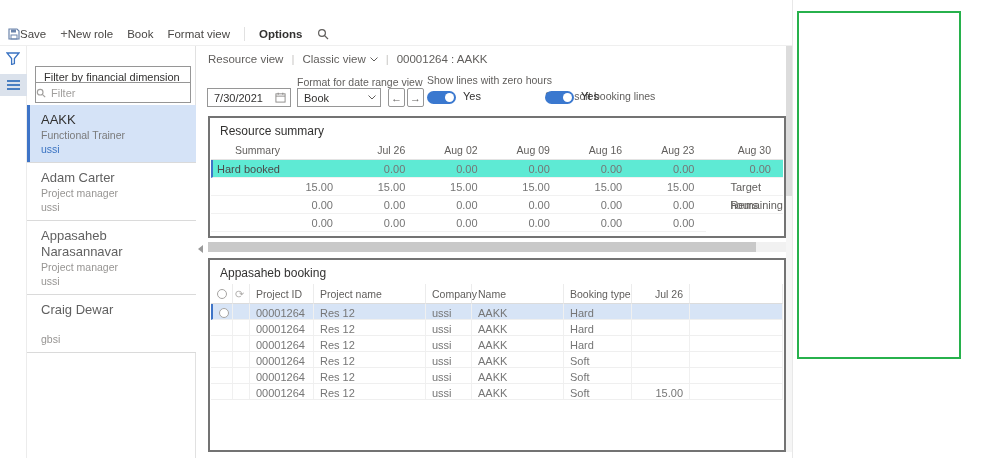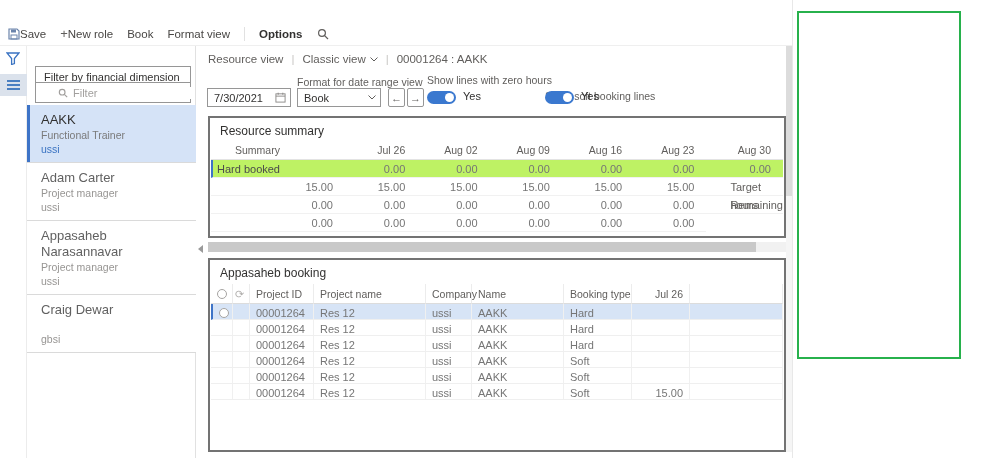--- a/index.html
+++ b/index.html
@@ -35,21 +35,21 @@
   .menu .bars { width:13px; }
   .menu .bars div { height:2px; background:#4a7fc1; margin:2px 0; }
   
   .sidebar { position:absolute; left:27px; top:46px; width:169px; height:412px; background:#fff; border-right:1px solid #e1e1e1; }
   .dimfilter {
     position:absolute; left:8px; top:8px; width:156px; height:22px; border:1px solid #969696;
     font-size:11px; color:#323130; display:flex; align-items:center; padding-left:8px; background:#fff;margin-top:12px;
   }
   .sidefilter {
     position:absolute; left:8px; top:36px; width:156px; height:21px; border:1px solid #969696;
-    display:flex; align-items:center; padding-left:22px; gap:5px; background:#fff;
+    display:flex; align-items:center; padding-left:0; gap:5px; background:#fff;
   }
   .sidefilter input { border:none; outline:none; width:118px; font-size:11px; font-family:"Liberation Sans",sans-serif; color:#323130; }
   .sidefilter input::placeholder { color:#a19f9d; }
   .reslist { position:absolute; left:0; top:59px; width:169px; }
   .resitem { position:relative; padding:7px 4px 6px 14px; border-bottom:1px solid #dadada; background:#fff; }
   .resitem .rname { font-size:13px; line-height:16px; color:#616161; }
   .resitem .rrole { font-size:10.5px; line-height:14px; color:#979593; min-height:14px; }
   .resitem .rcompany { font-size:10.5px; line-height:14px; color:#979593; min-height:14px; }
   .resitem.selected { background:#d5e3f7; }
   .resitem.selected::before { content:""; position:absolute; left:0; top:0; bottom:0; width:3px; background:#3e74c7; }
@@ -73,21 +73,21 @@
   .toggle-pill::after { content:""; position:absolute; right:2px; top:2px; width:9px; height:9px; border-radius:50%; background:#fff; }
   .toggle-yes { position:absolute; font-size:11px; color:#323130; }
   .section { position:absolute; left:12px; width:578px; border:2px solid #737373; background:#fff; }
   .section-title { font-size:12px; color:#323130; padding:6px 0 0 10px; }
   
   .sumgrid { position:absolute; left:1px; right:1px; top:22px; display:grid; grid-template-columns:134px repeat(6,1fr); }
   .sumgrid .h { font-size:10.5px; color:#605e5c; height:20px; line-height:20px; border-bottom:1px solid #e3e3e3; }
   .sumgrid .c { font-size:11px; height:18px; line-height:18px; color:#757575; border-bottom:1px solid #f1f1f1; }
   .sumgrid .first { padding-left:24px; text-align:left; color:#605e5c; }
   .sumgrid .num { text-align:right; padding-right:12px; }
-  .sumgrid .sel { background:#bef264; }
+  .sumgrid .sel { background:#5eead4; }
   .sumgrid .sel.first { border-left:2px solid #3e74c7; padding-left:4px; color:#4b4b4b; }
   
   .hscroll { position:absolute; left:12px; top:196px; width:578px; height:10px; background:#f1f1f1; }
   .hscroll .thumb { position:absolute; left:0; top:0; height:10px; width:548px; background:#c9c9c9; }
   .hscroll-arrow { position:absolute; left:2px; top:199px; width:0; height:0; border-top:4px solid transparent; border-bottom:4px solid transparent; border-right:5px solid #9a9a9a; }
   
   .bookgrid { position:absolute; left:1px; right:1px; top:24px; display:grid; grid-template-columns:22px 17px 64px 112px 46px 92px 68px 58px 1fr; }
   .bookgrid .h { font-size:10.5px; color:#605e5c; height:20px; line-height:20px; border-bottom:1px solid #dcdcdc; border-right:1px solid #ececec; padding-left:6px; display:flex; align-items:center; }
   .bookgrid .h.num { justify-content:flex-end; padding-right:6px; }
   .bookgrid .c { font-size:11px; color:#767676; height:16px; line-height:18px; border-bottom:1px solid #efefef; border-right:1px solid #f0f0f0; padding-left:6px; white-space:nowrap; overflow:hidden; }

